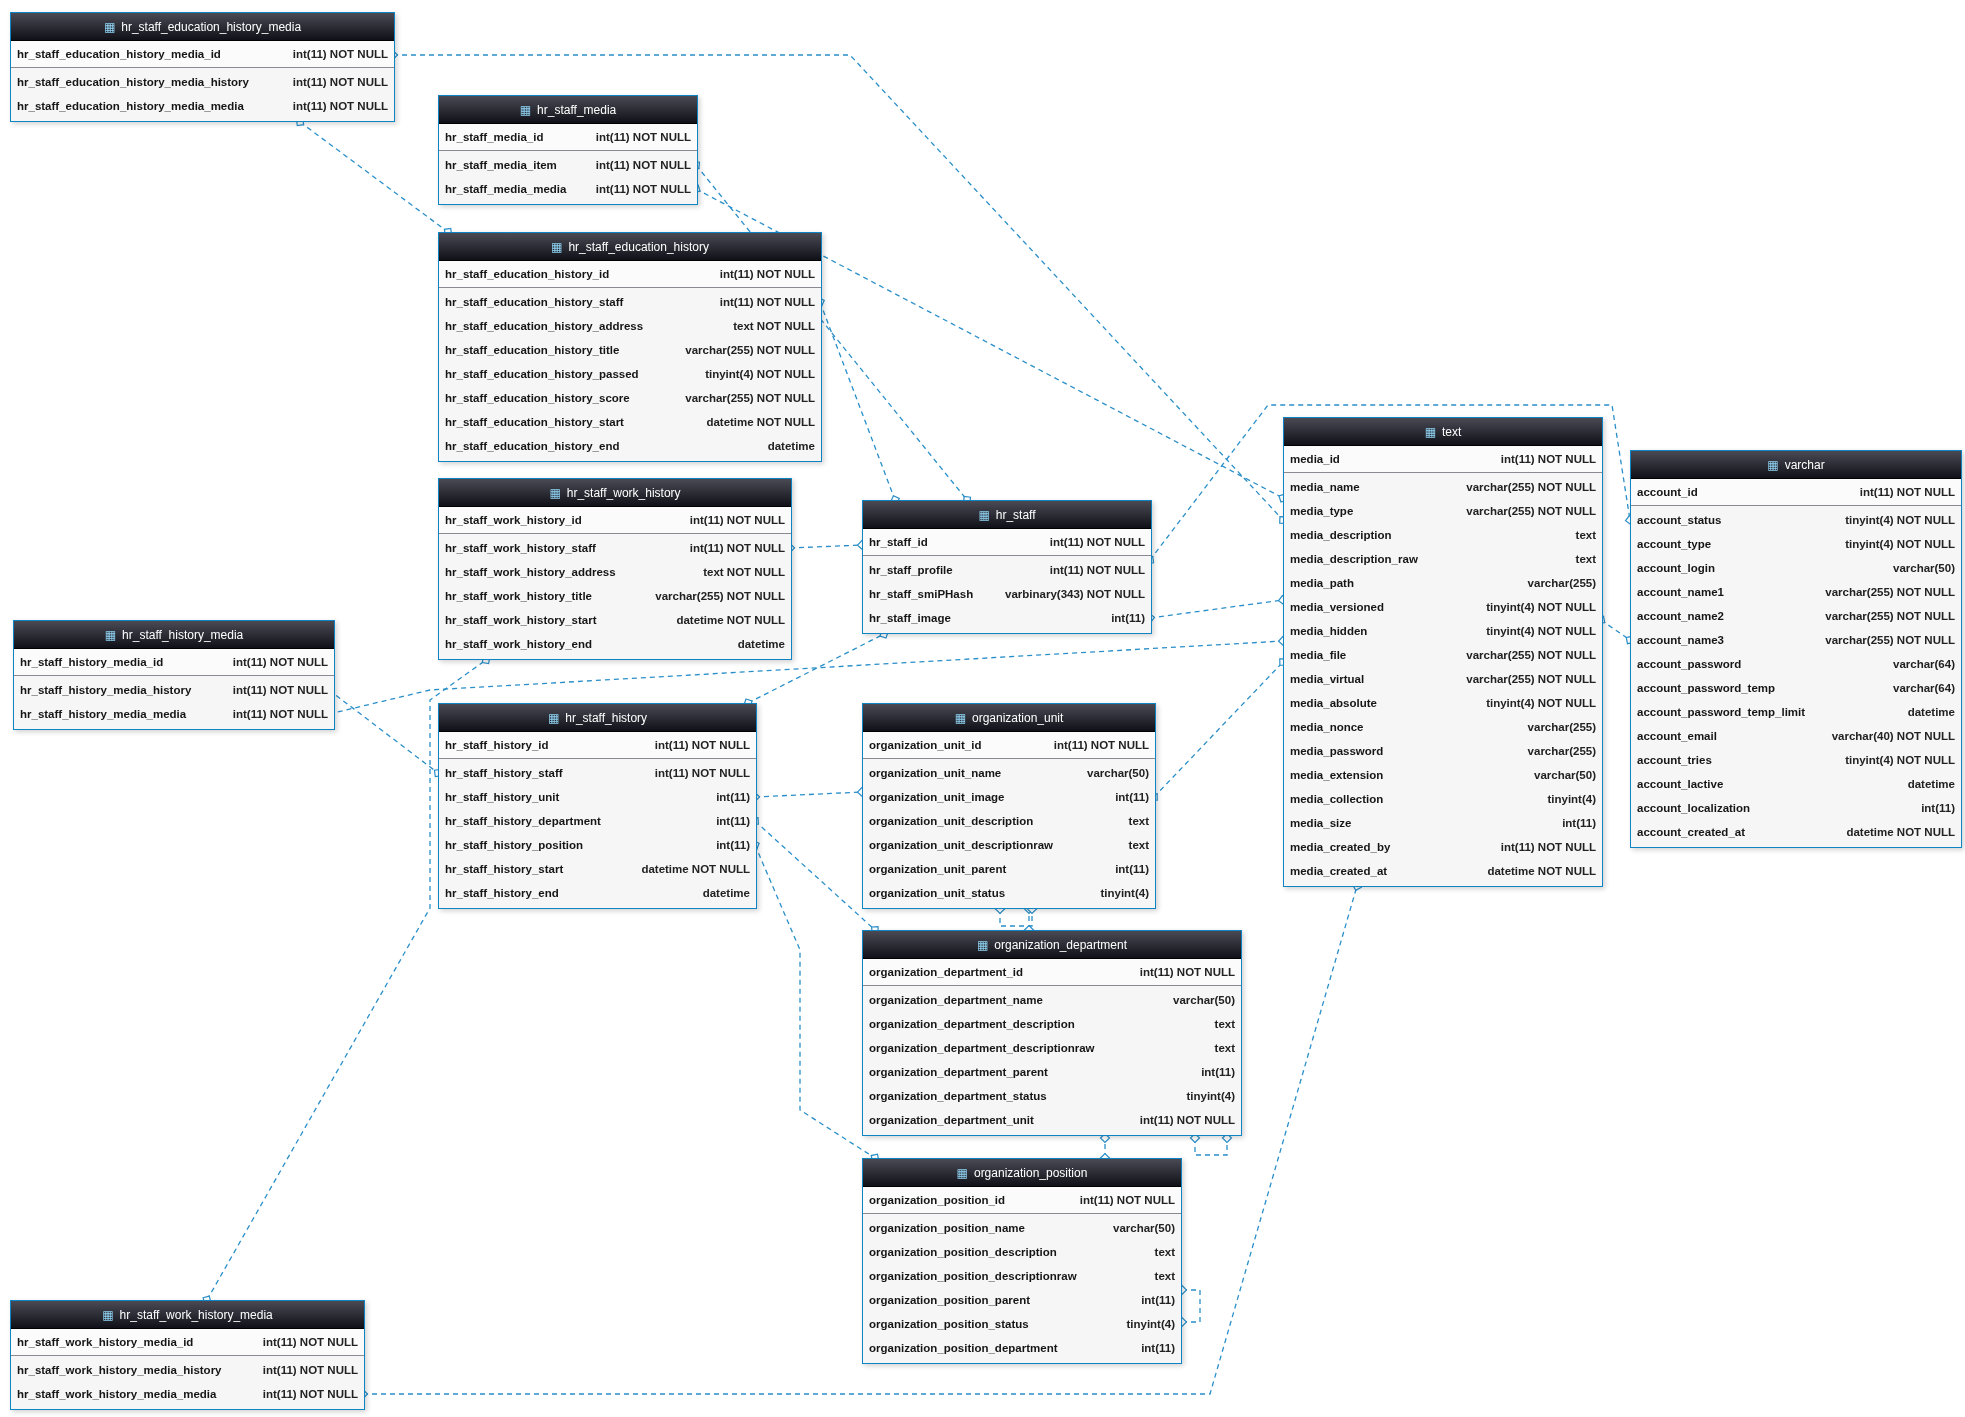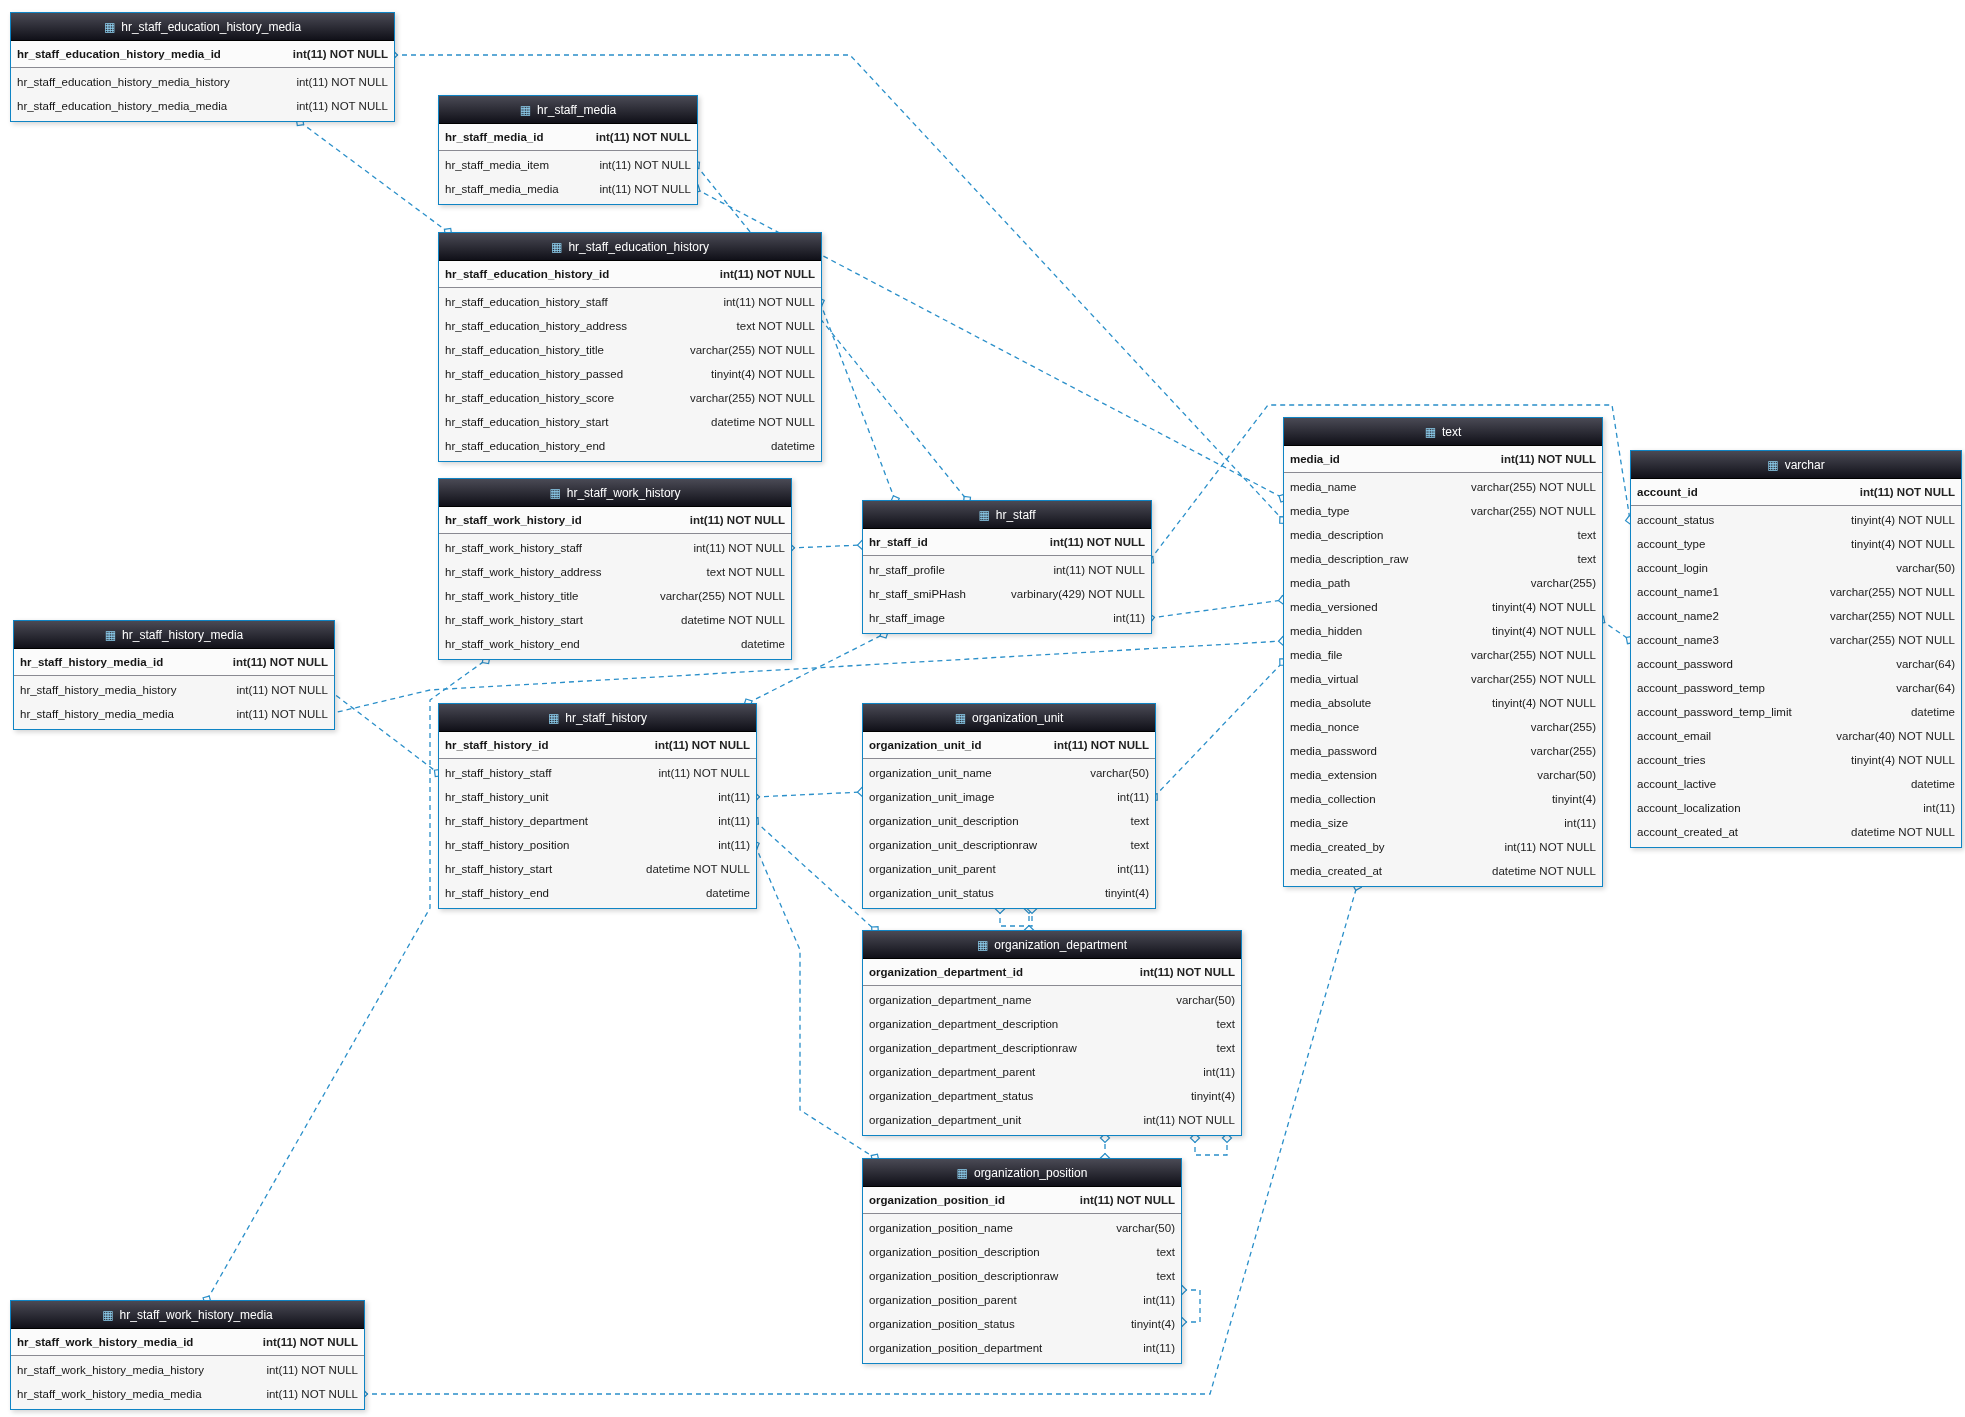--- a/index.html
+++ b/index.html
@@ -24,21 +24,21 @@
     background:linear-gradient(#4a4a55,#101018);
     color:#fff;font-size:12px;white-space:nowrap;overflow:hidden;
     border-bottom:1px solid #000;
   }
   .tbl-icon{color:var(--icon,#8fd2f2);font-size:12px;line-height:1;}
   .pk-row{
     display:flex;justify-content:space-between;gap:10px;
     padding:7px 6px;font-weight:bold;background:#fbfbfb;
     border-bottom:1px solid #8a8a92;white-space:nowrap;overflow:hidden;
   }
-  .tbl-body{padding:2px 0 3px 0;}
+  .tbl-body{padding:2px 0 3px 0;font-weight:bold;}
   .row{
     display:flex;justify-content:space-between;gap:10px;
     padding:4px 6px;line-height:16px;box-sizing:border-box;height:24px;
     white-space:nowrap;overflow:hidden;
   }
   .f-name{text-align:left;}
   .f-type{text-align:right;color:#222;margin-left:auto;}
 </style>
 </head>
 <body>
@@ -251,21 +251,21 @@
         <span class="f-name">hr_staff_id</span>
         <span class="f-type">int(11) NOT NULL</span>
       </div>
       <div class="tbl-body">
         <div class="row">
           <span class="f-name">hr_staff_profile</span>
           <span class="f-type">int(11) NOT NULL</span>
         </div>
         <div class="row">
           <span class="f-name">hr_staff_smiPHash</span>
-          <span class="f-type">varbinary(429) NOT NULL</span>
+          <span class="f-type">varbinary(343) NOT NULL</span>
         </div>
         <div class="row">
           <span class="f-name">hr_staff_image</span>
           <span class="f-type">int(11)</span>
         </div>
       </div>
     </div>
     <div class="tbl" style="left: 862px; top: 703px; width: 292px;">
       <div class="tbl-header">
         <span class="tbl-icon">▦</span>

